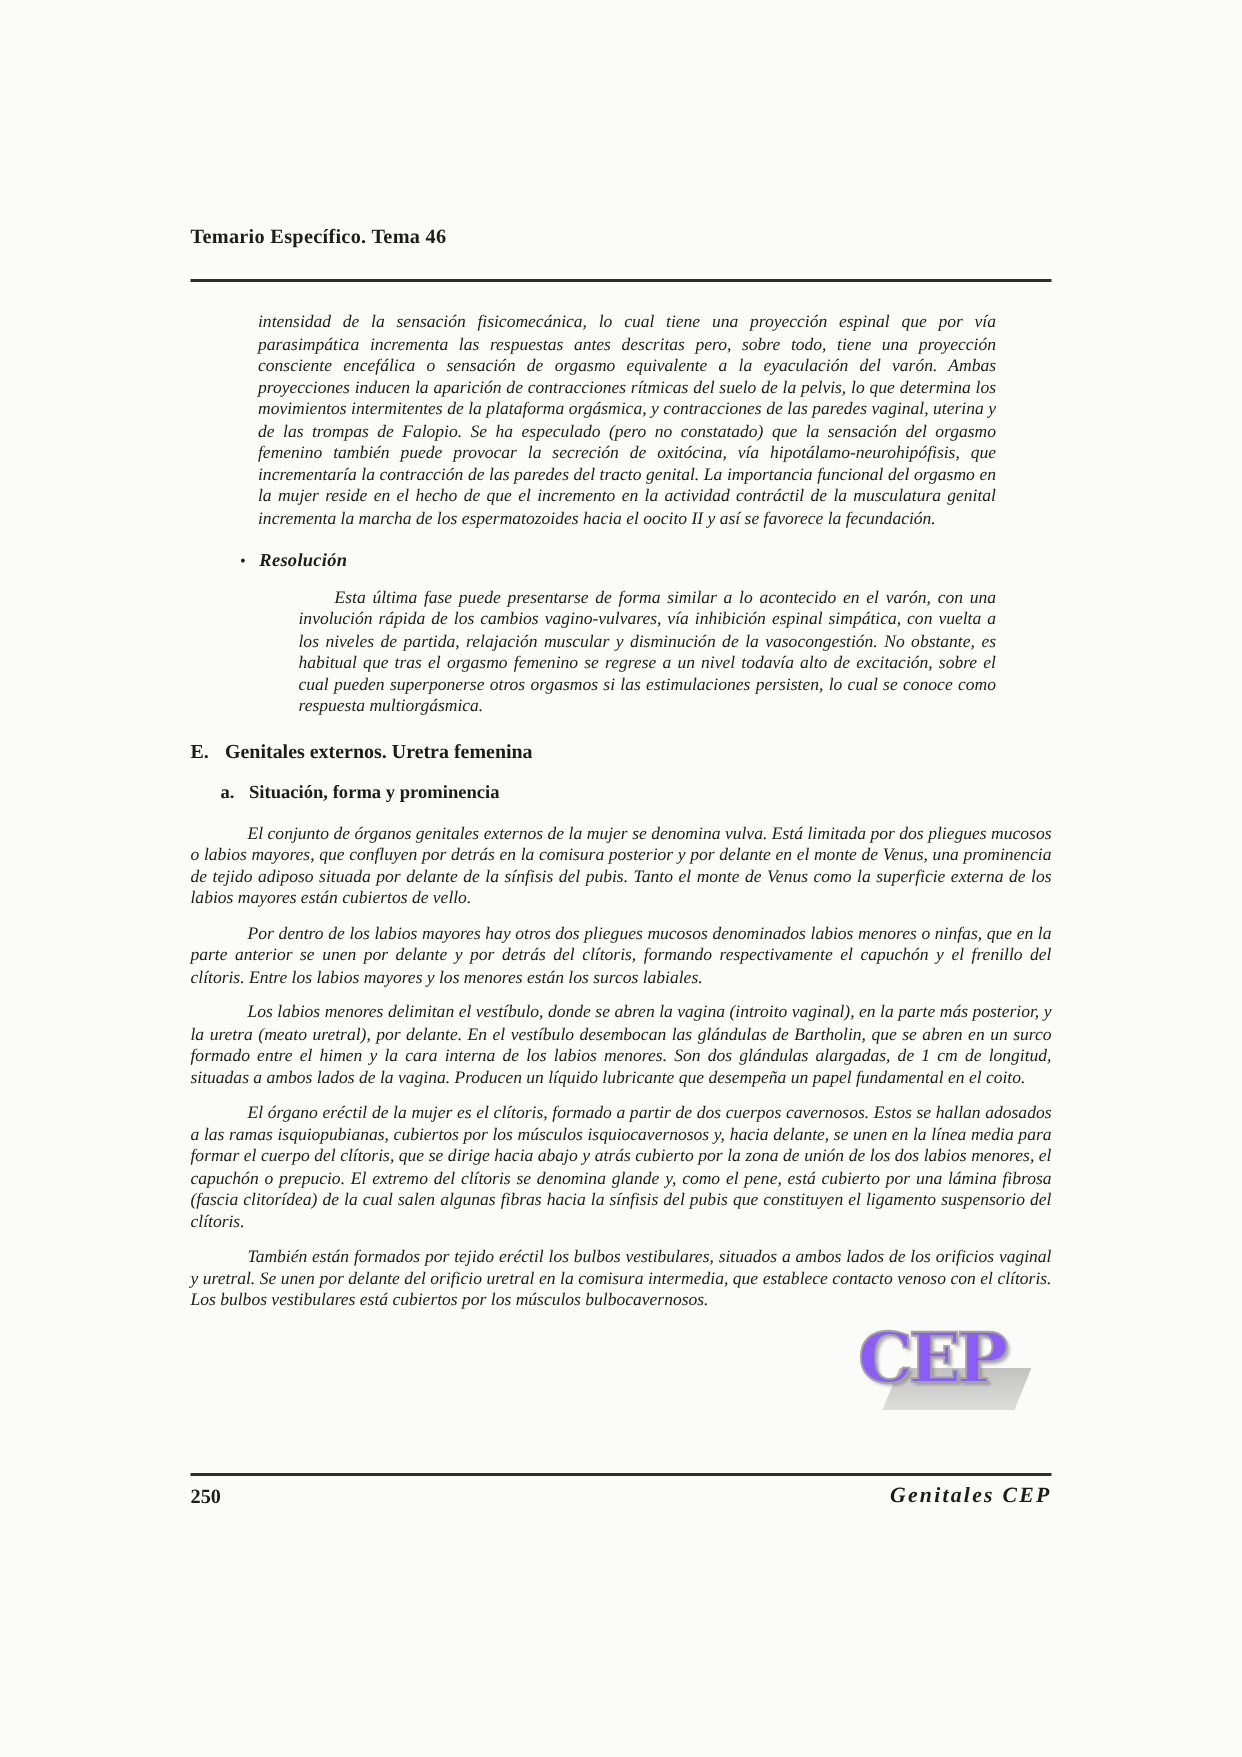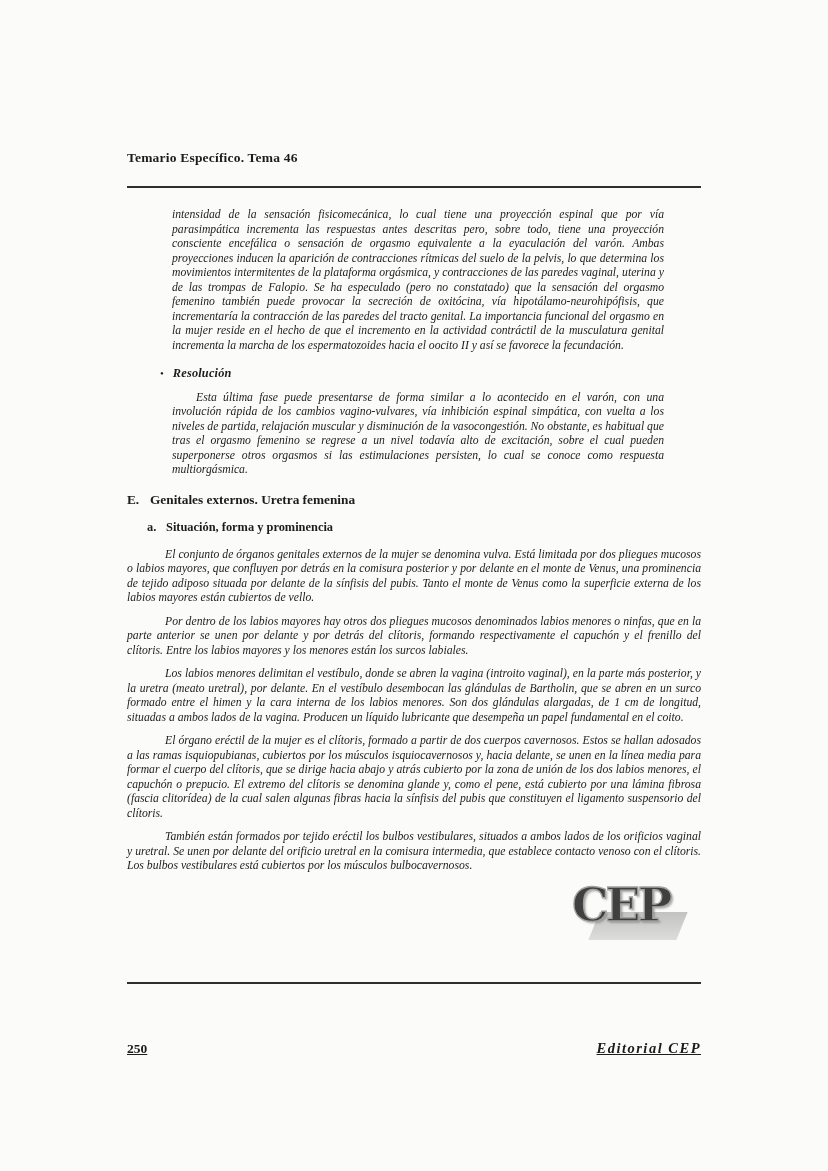--- a/index.html
+++ b/index.html
@@ -18,47 +18,47 @@
 
   .body-text { margin-top: 20px; font-size: 11.7px; line-height: 14.5px; text-align: justify; hyphens: auto; }
   p { margin: 0 0 9px 0; font-style: italic; }
 
   .indent-block { margin-left: 45px; margin-right: 37px; }
   .continuation { text-indent: 0; }
 
   .bullet-row { display: flex; align-items: baseline; margin: 13px 0 10px -12px; font-size: 12.3px; }
   .bullet { margin-right: 9px; font-size: 11px; }
   .bullet-label { font-weight: bold; font-style: italic; letter-spacing: .2px; }
-  .res-para { text-indent: 24px; }
+  .res-para { text-indent: 24px; margin-left: 27px; }
 
   .heading-e { display: flex; margin: 15px 0 13px 0; font-size: 13.3px; font-weight: bold; }
   .heading-e .letter { width: 23px; flex: none; }
   .heading-a { display: flex; margin: 0 0 13px 20px; font-size: 12.4px; font-weight: bold; }
   .heading-a .letter { width: 19px; flex: none; }
 
   .para { text-indent: 38px; }
 
   .watermark { position: absolute; left: 572px; top: 886px; width: 118px; height: 62px; z-index: 0; }
   .wm-shadow {
     position: absolute; left: 22px; top: 26px; width: 88px; height: 28px;
     background: linear-gradient(180deg, #c2c2c0, #dddddb);
     transform: skewX(-22deg);
   }
   .wm-text {
     position: absolute; left: 0; top: -4px;
     font-family: "DejaVu Serif", "Liberation Serif", serif;
     font-weight: bold; font-size: 46px; line-height: 1;
-    color: #404040;
+    color: #8b5cf6;
     -webkit-text-stroke: 1.3px #a3a3a1;
     text-shadow: 2px 2px 2px rgba(110,110,108,.5);
     letter-spacing: -3px;
   }
 
   .footer-rule { position: absolute; left: 127px; top: 982px; width: 574px; border-top: 2px solid #2e2e2e; z-index: 1; }
-  .footer { position: absolute; left: 127px; top: 1040px; width: 574px; display: flex; justify-content: space-between; align-items: center; z-index: 1; text-decoration: underline; }
+  .footer { position: absolute; left: 127px; top: 989px; width: 574px; display: flex; justify-content: space-between; align-items: center; z-index: 1; }
   .page-number { font-weight: bold; font-size: 13.5px; }
   .publisher { font-weight: bold; font-style: italic; font-size: 14.5px; letter-spacing: 1.5px; }
 </style>
 </head>
 <body>
 
 <div class="page">
 
   <div class="content">
 
@@ -100,16 +100,16 @@
 
   <div class="watermark">
     <div class="wm-shadow"></div>
     <span class="wm-text">CEP</span>
   </div>
 
   <div class="footer-rule"></div>
 
   <footer class="footer">
     <span class="page-number">250</span>
-    <span class="publisher">Editorial CEP</span>
+    <span class="publisher">Genitales CEP</span>
   </footer>
 
 </div>
 
 </body></html>

